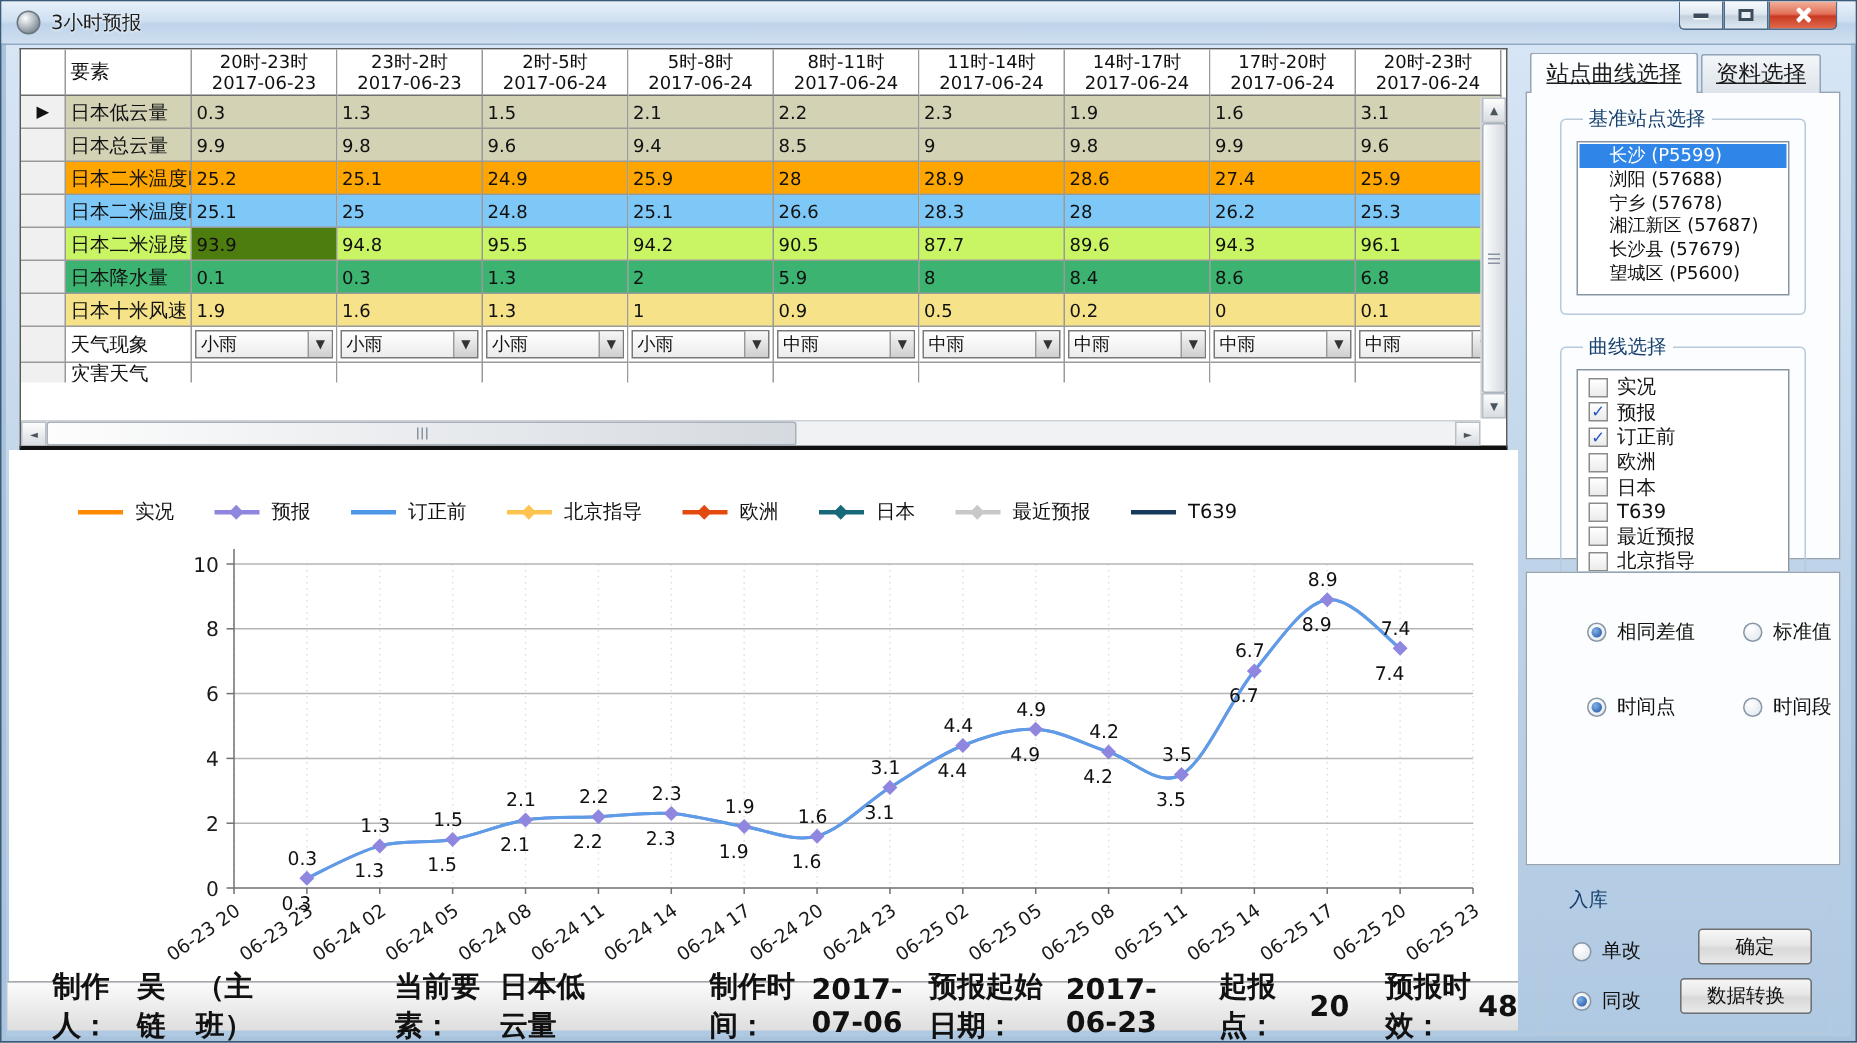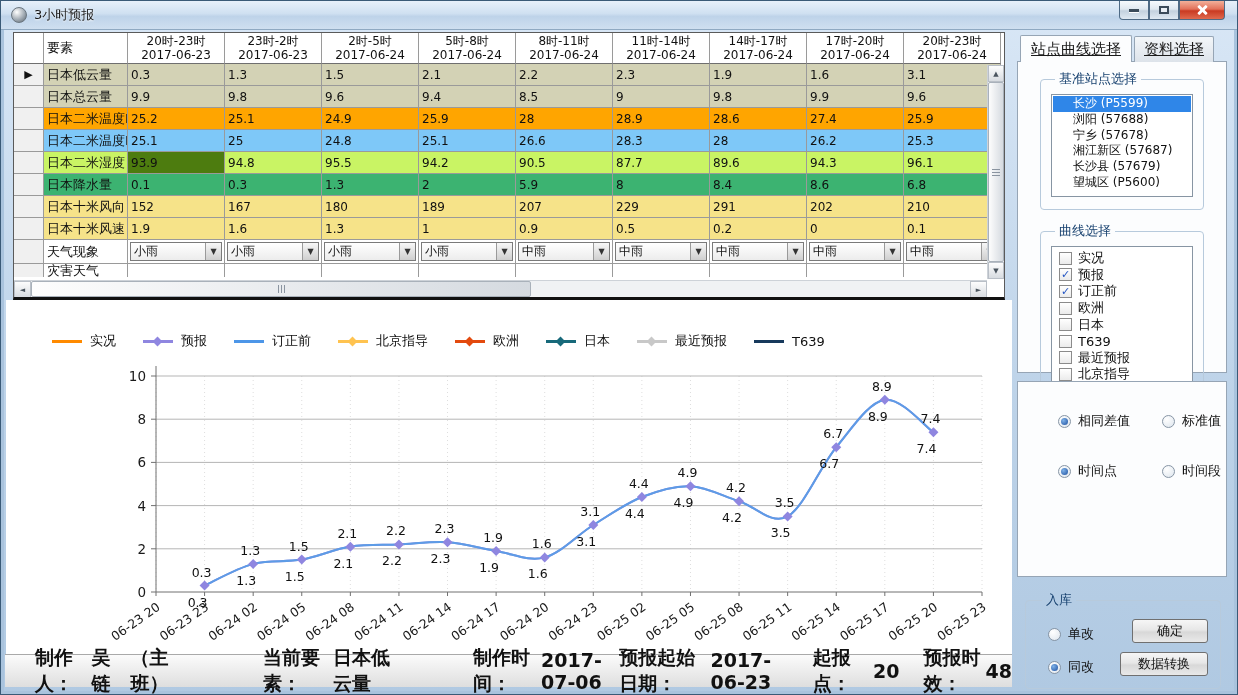--- a/index.html
+++ b/index.html
@@ -270,33 +270,20 @@
               <div class="tcell celem" style="background:#3CB371">日本降水量</div>
               <div class="tcell ct" style="background:#3CB371">0.1</div>
               <div class="tcell ct" style="background:#3CB371">0.3</div>
               <div class="tcell ct" style="background:#3CB371">1.3</div>
               <div class="tcell ct" style="background:#3CB371">2</div>
               <div class="tcell ct" style="background:#3CB371">5.9</div>
               <div class="tcell ct" style="background:#3CB371">8</div>
               <div class="tcell ct" style="background:#3CB371">8.4</div>
               <div class="tcell ct" style="background:#3CB371">8.6</div>
               <div class="tcell ct" style="background:#3CB371">6.8</div>
-            </div>
-            <div class="trow">
-              <div class="tcell csel"></div>
-              <div class="tcell celem" style="background:#F6E389">日本十米风向</div>
-              <div class="tcell ct" style="background:#F6E389">152</div>
-              <div class="tcell ct" style="background:#F6E389">167</div>
-              <div class="tcell ct" style="background:#F6E389">180</div>
-              <div class="tcell ct" style="background:#F6E389">189</div>
-              <div class="tcell ct" style="background:#F6E389">207</div>
-              <div class="tcell ct" style="background:#F6E389">229</div>
-              <div class="tcell ct" style="background:#F6E389">291</div>
-              <div class="tcell ct" style="background:#F6E389">202</div>
-              <div class="tcell ct" style="background:#F6E389">210</div>
             </div>
             <div class="trow">
               <div class="tcell csel"></div>
               <div class="tcell celem" style="background:#F6E389">日本十米风速</div>
               <div class="tcell ct" style="background:#F6E389">1.9</div>
               <div class="tcell ct" style="background:#F6E389">1.6</div>
               <div class="tcell ct" style="background:#F6E389">1.3</div>
               <div class="tcell ct" style="background:#F6E389">1</div>
               <div class="tcell ct" style="background:#F6E389">0.9</div>
               <div class="tcell ct" style="background:#F6E389">0.5</div>

